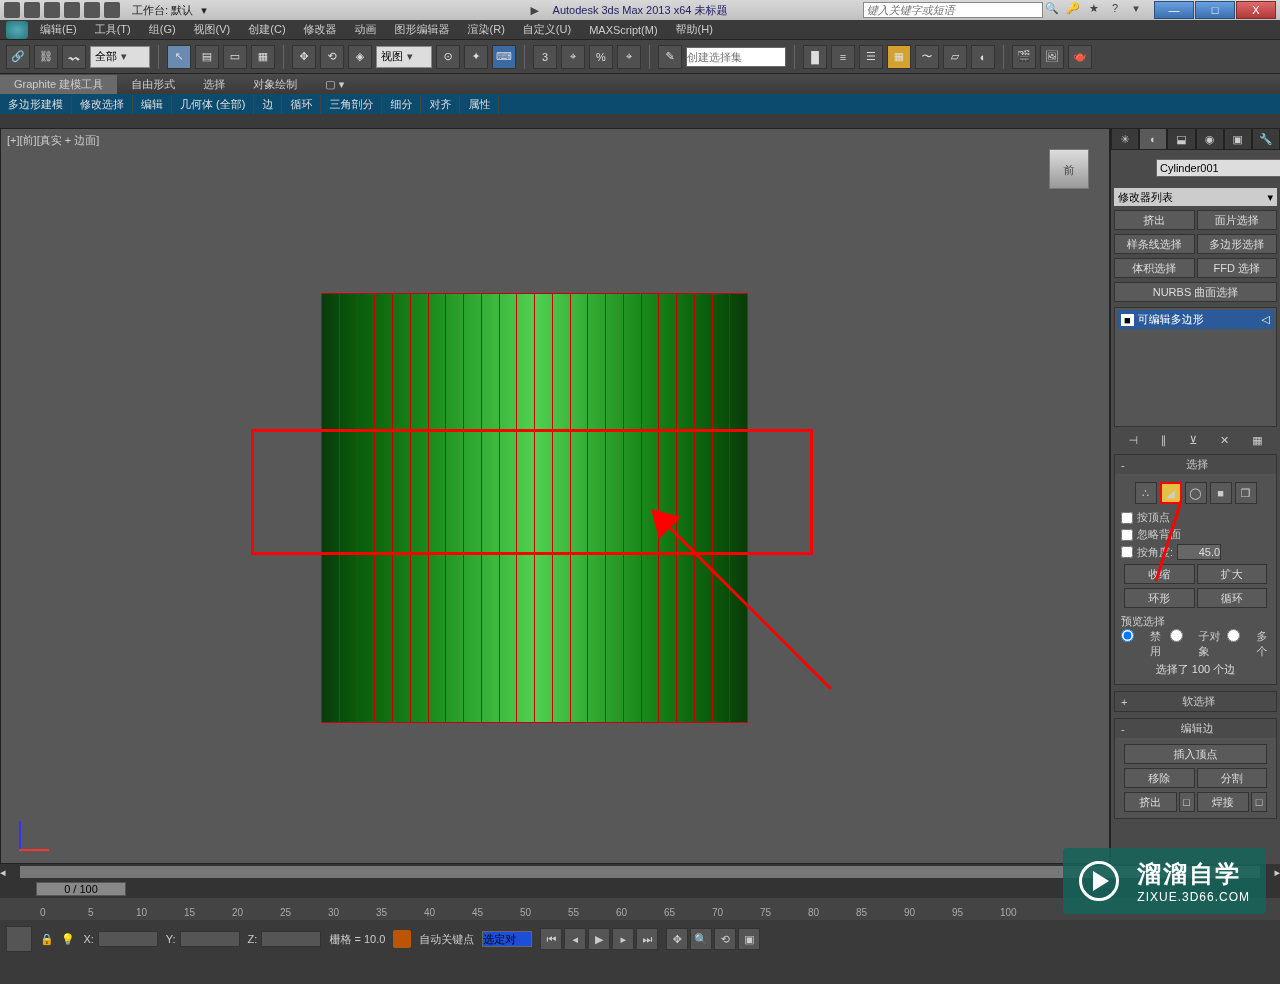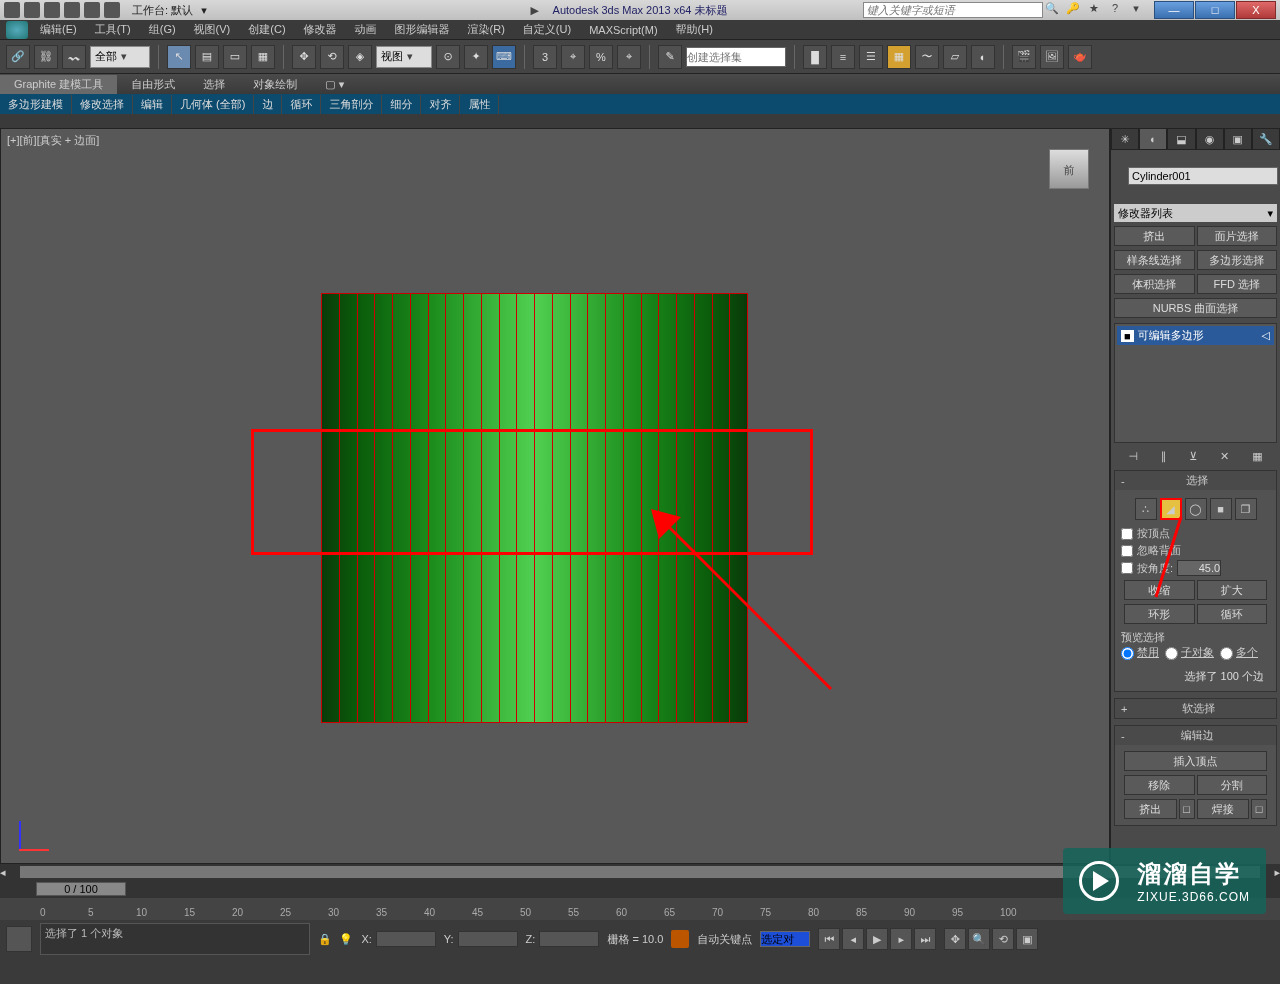--- a/index.html
+++ b/index.html
@@ -39,39 +39,39 @@
 .redbox { position:absolute; border:3px solid #f00; }
 .arrow-svg { position:absolute; }
 .axis { position:absolute; left:18px; bottom:12px; }
 .axis .z { width:2px; height:30px; background:#33f; position:absolute; bottom:0; }
 .axis .x { width:30px; height:2px; background:#f33; position:absolute; bottom:0; }
 .viewcube { position:absolute; top:20px; right:20px; width:40px; height:40px; background:linear-gradient(#ddd,#999); border:1px solid #777; color:#444; text-align:center; line-height:40px;}
 .cmdpanel { width:170px; background:#4a4a4a; display:flex; flex-direction:column; border-left:1px solid #222;}
 .cmdpanel .tabs { height:22px; display:flex; background:#3a3a3a; }
 .cmdpanel .tabs div { flex:1; border:1px solid #222; display:flex; align-items:center; justify-content:center; color:#ccc;}
 .cmdpanel .tabs .act { background:#5a5a5a; }
-.cmdpanel .namerow { display:flex; padding:17px; gap:3px;}
+.cmdpanel .namerow { display:flex; padding:9px; gap:3px;margin-left:36px;}
 .cmdpanel .namerow input { flex:1; height:18px; background:#ddd; border:1px solid #666; padding:0 3px;}
 .cmdpanel .namerow .swatch { width:18px; height:18px; background:#1c1; }
 .cmdpanel .modlist { height:18px; background:#ccc; margin:2px 3px; color:#000; padding:0 4px; display:flex; align-items:center; justify-content:space-between;}
 .cmdpanel .btnrow { display:flex; gap:2px; padding:2px 3px; }
 .cmdpanel .pbtn { flex:1; height:20px; background:#5a5a5a; border:1px solid #333; text-align:center; line-height:18px; color:#ddd;}
 .cmdpanel .stack { margin:3px; height:120px; background:#555; border:1px solid #333; padding:2px;}
 .cmdpanel .stackitem { background:#2a5a9a; color:#fff; padding:2px 4px; display:flex; align-items:center;}
 .cmdpanel .stackicons { display:flex; justify-content:space-around; padding:4px 6px;}
 .cmdpanel .rollout { margin:3px; background:#525252; border:1px solid #333;}
 .cmdpanel .rhead { background:#4a4a4a; padding:2px 6px; display:flex; align-items:center;}
 .cmdpanel .rbody { padding:4px 6px; }
 .cmdpanel .subobj { display:flex; gap:3px; justify-content:center; padding:4px 0; position:relative;}
 .cmdpanel .sobtn { width:22px; height:22px; background:#5a5a5a; border:1px solid #333; display:flex; align-items:center; justify-content:center;}
 .cmdpanel .sobtn.sel { background:#e6c040; border:2px solid #f00; }
 .cmdpanel .chk { display:flex; align-items:center; gap:4px; margin:2px 0;}
 .cmdpanel .chk input { width:12px; height:12px;}
-.cmdpanel .rad { display:flex; align-items:flex-end; gap:3px;text-decoration:underline; }
-.cmdpanel .smalltxt { text-align:right; padding:3px 6px; color:#ddd;margin-top:6px;}
+.cmdpanel .rad { display:flex; align-items:flex-start; gap:16px; }
+.cmdpanel .smalltxt { text-align:center; padding:3px 6px; color:#ddd;}
 .bottom { position:absolute; bottom:0; left:0; right:0; height:120px; background:#3a3a3a; }
 .timeslider { height:18px; background:#333; display:flex; align-items:center; padding:0 36px; position:relative;}
 .timeslider .handle { width:90px; height:14px; background:#888; border:1px solid #555; text-align:center; line-height:12px; color:#000;}
 .timeline { height:22px; background:#444; position:relative; display:flex; align-items:flex-end; padding:0 40px;}
 .timeline .tick { position:absolute; bottom:2px; color:#aaa; font-size:10px;}
 .status { height:38px; background:#3a3a3a; display:flex; align-items:center; padding:0 6px; gap:8px;}
 .status .msgbox { width:270px; height:32px; background:#333; border:1px solid #555; padding:2px 4px; color:#bbb;}
 .status .coord { display:flex; align-items:center; gap:4px;}
 .status .coord input { width:60px; height:16px; background:#555; border:1px solid #333;}
 .status2 { height:22px; display:flex; align-items:center; padding:0 6px; gap:6px;}
@@ -397,23 +397,20 @@
       <div class="tick" style="left: 712px;">70</div>
       <div class="tick" style="left: 760px;">75</div>
       <div class="tick" style="left: 808px;">80</div>
       <div class="tick" style="left: 856px;">85</div>
       <div class="tick" style="left: 904px;">90</div>
       <div class="tick" style="left: 952px;">95</div>
       <div class="tick" style="left: 1000px;">100</div>
     </div>
   <div class="status">
     <div style="width:26px;height:26px;background:#555;border:1px solid #333"></div>
-    <div class="msgbox">
-      <div>选择了 1 个对象</div>
-    </div>
     <span>🔒</span>
     <span>💡</span>
     <div class="coord">
         <span>X:</span>
         <input style="">
       </div>
     <div class="coord">
         <span>Y:</span>
         <input style="">
       </div>

